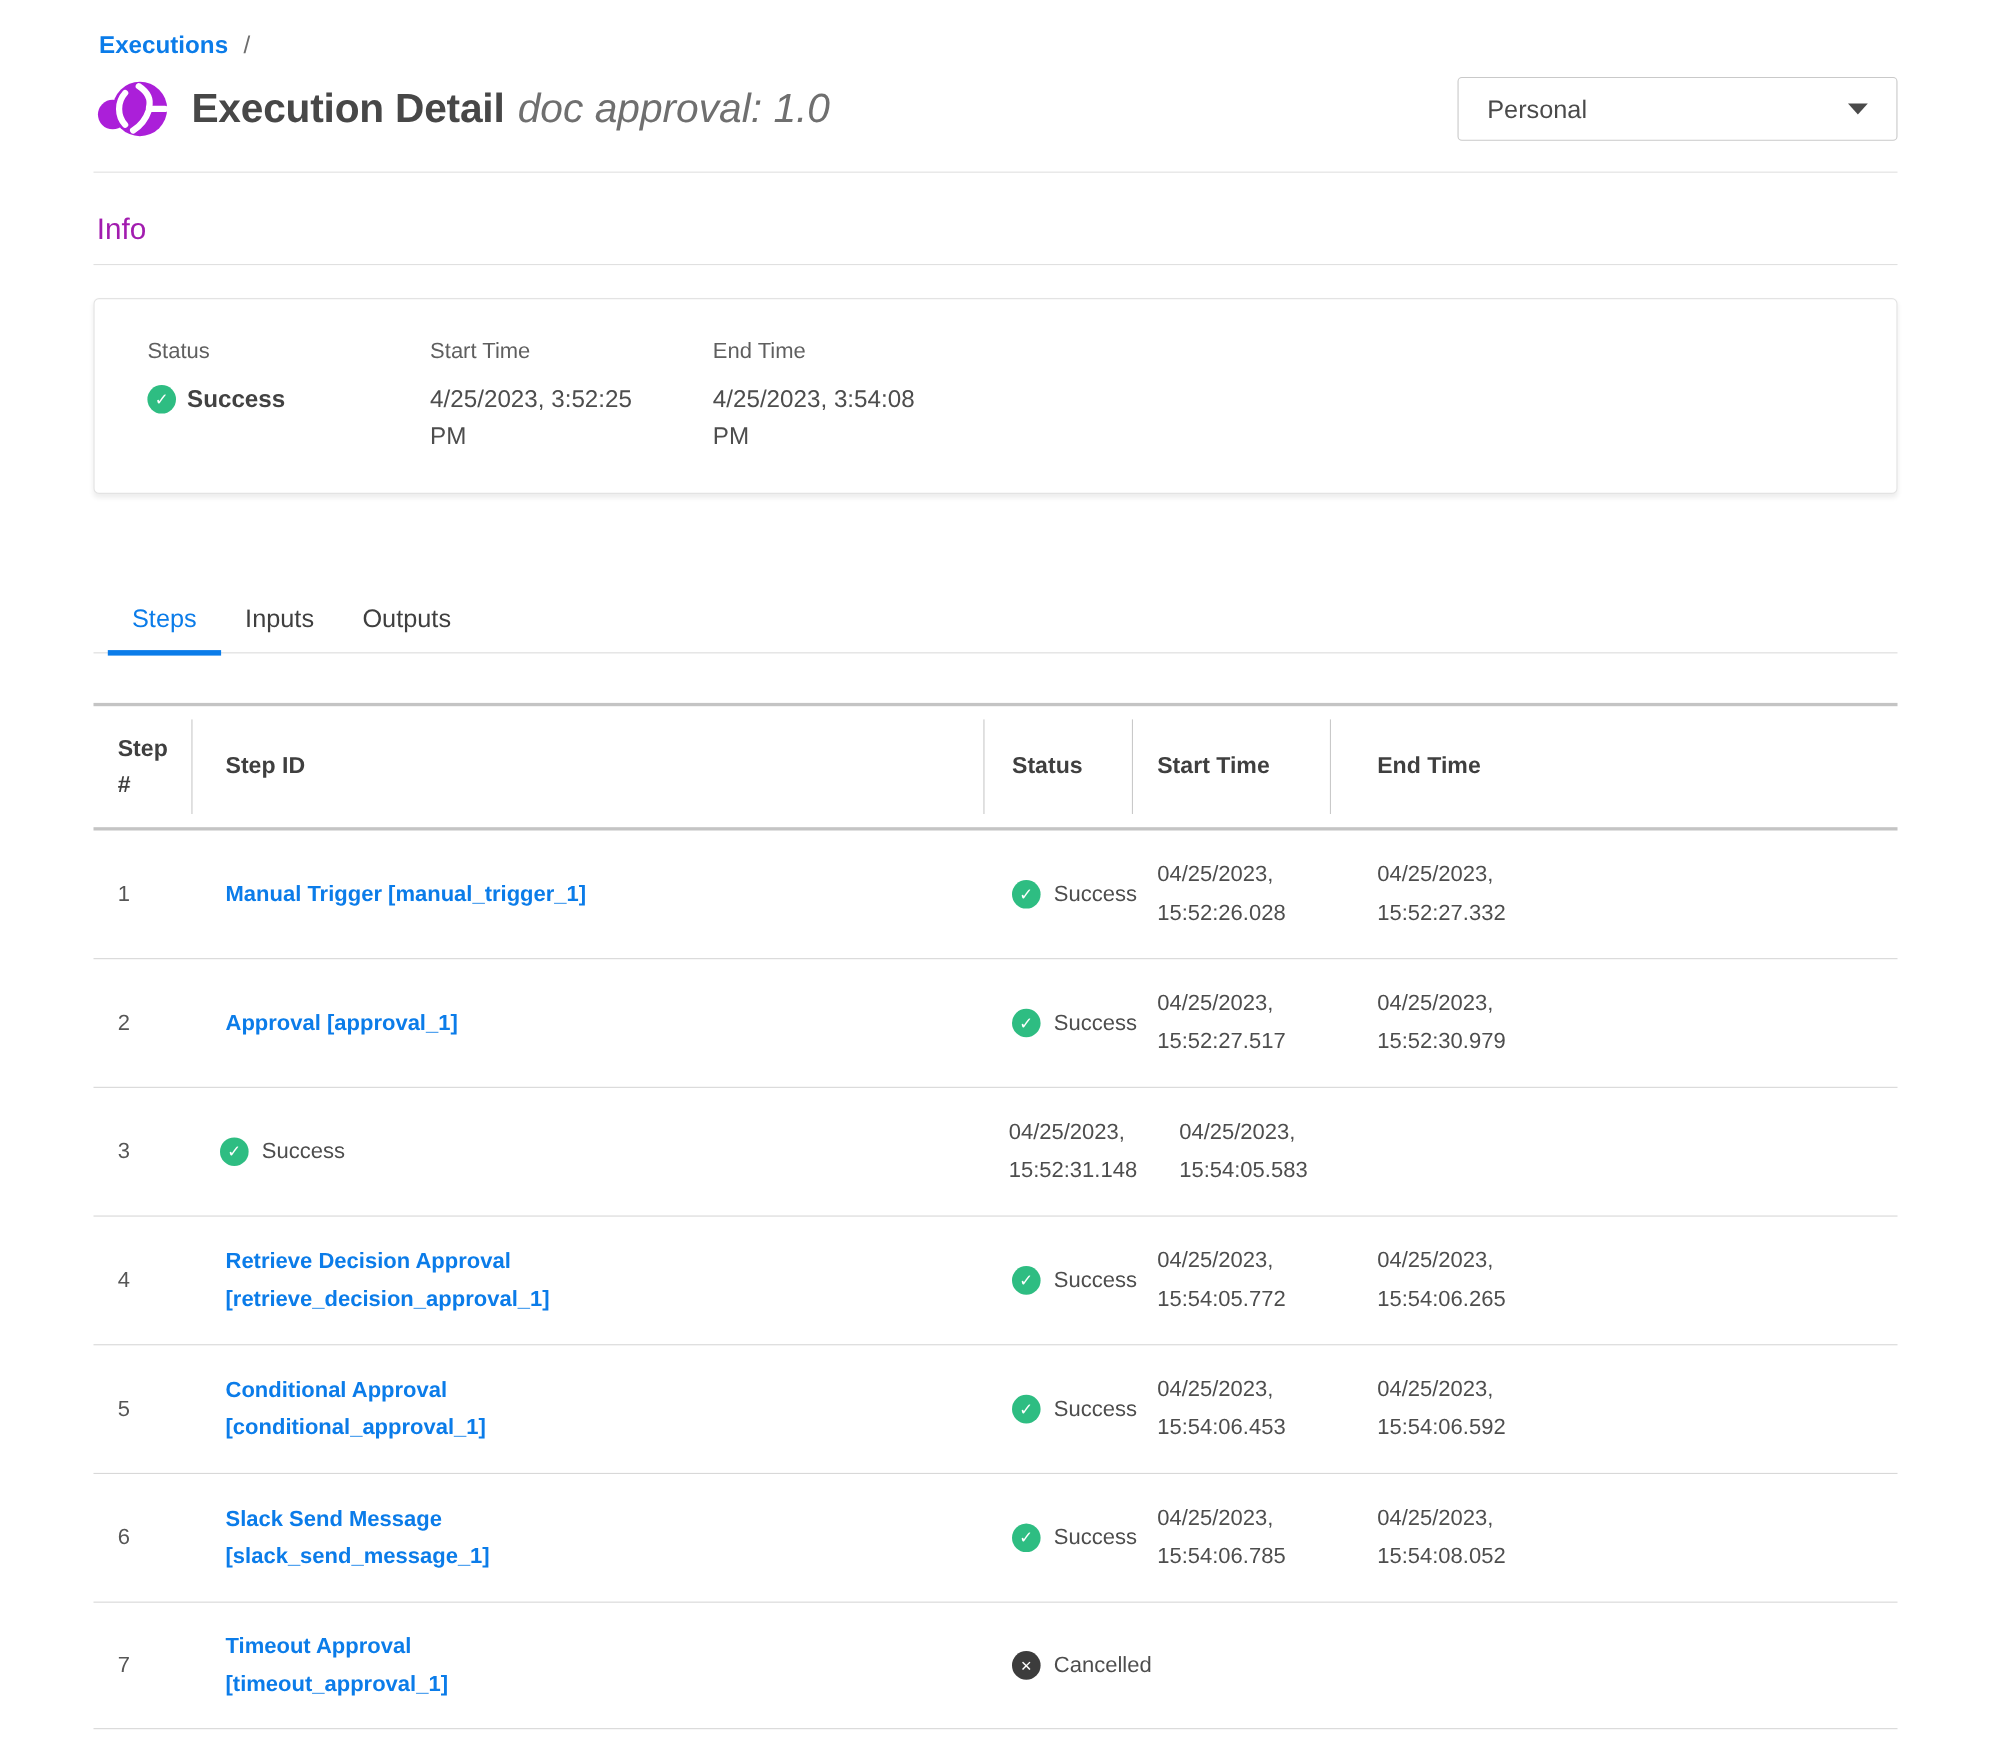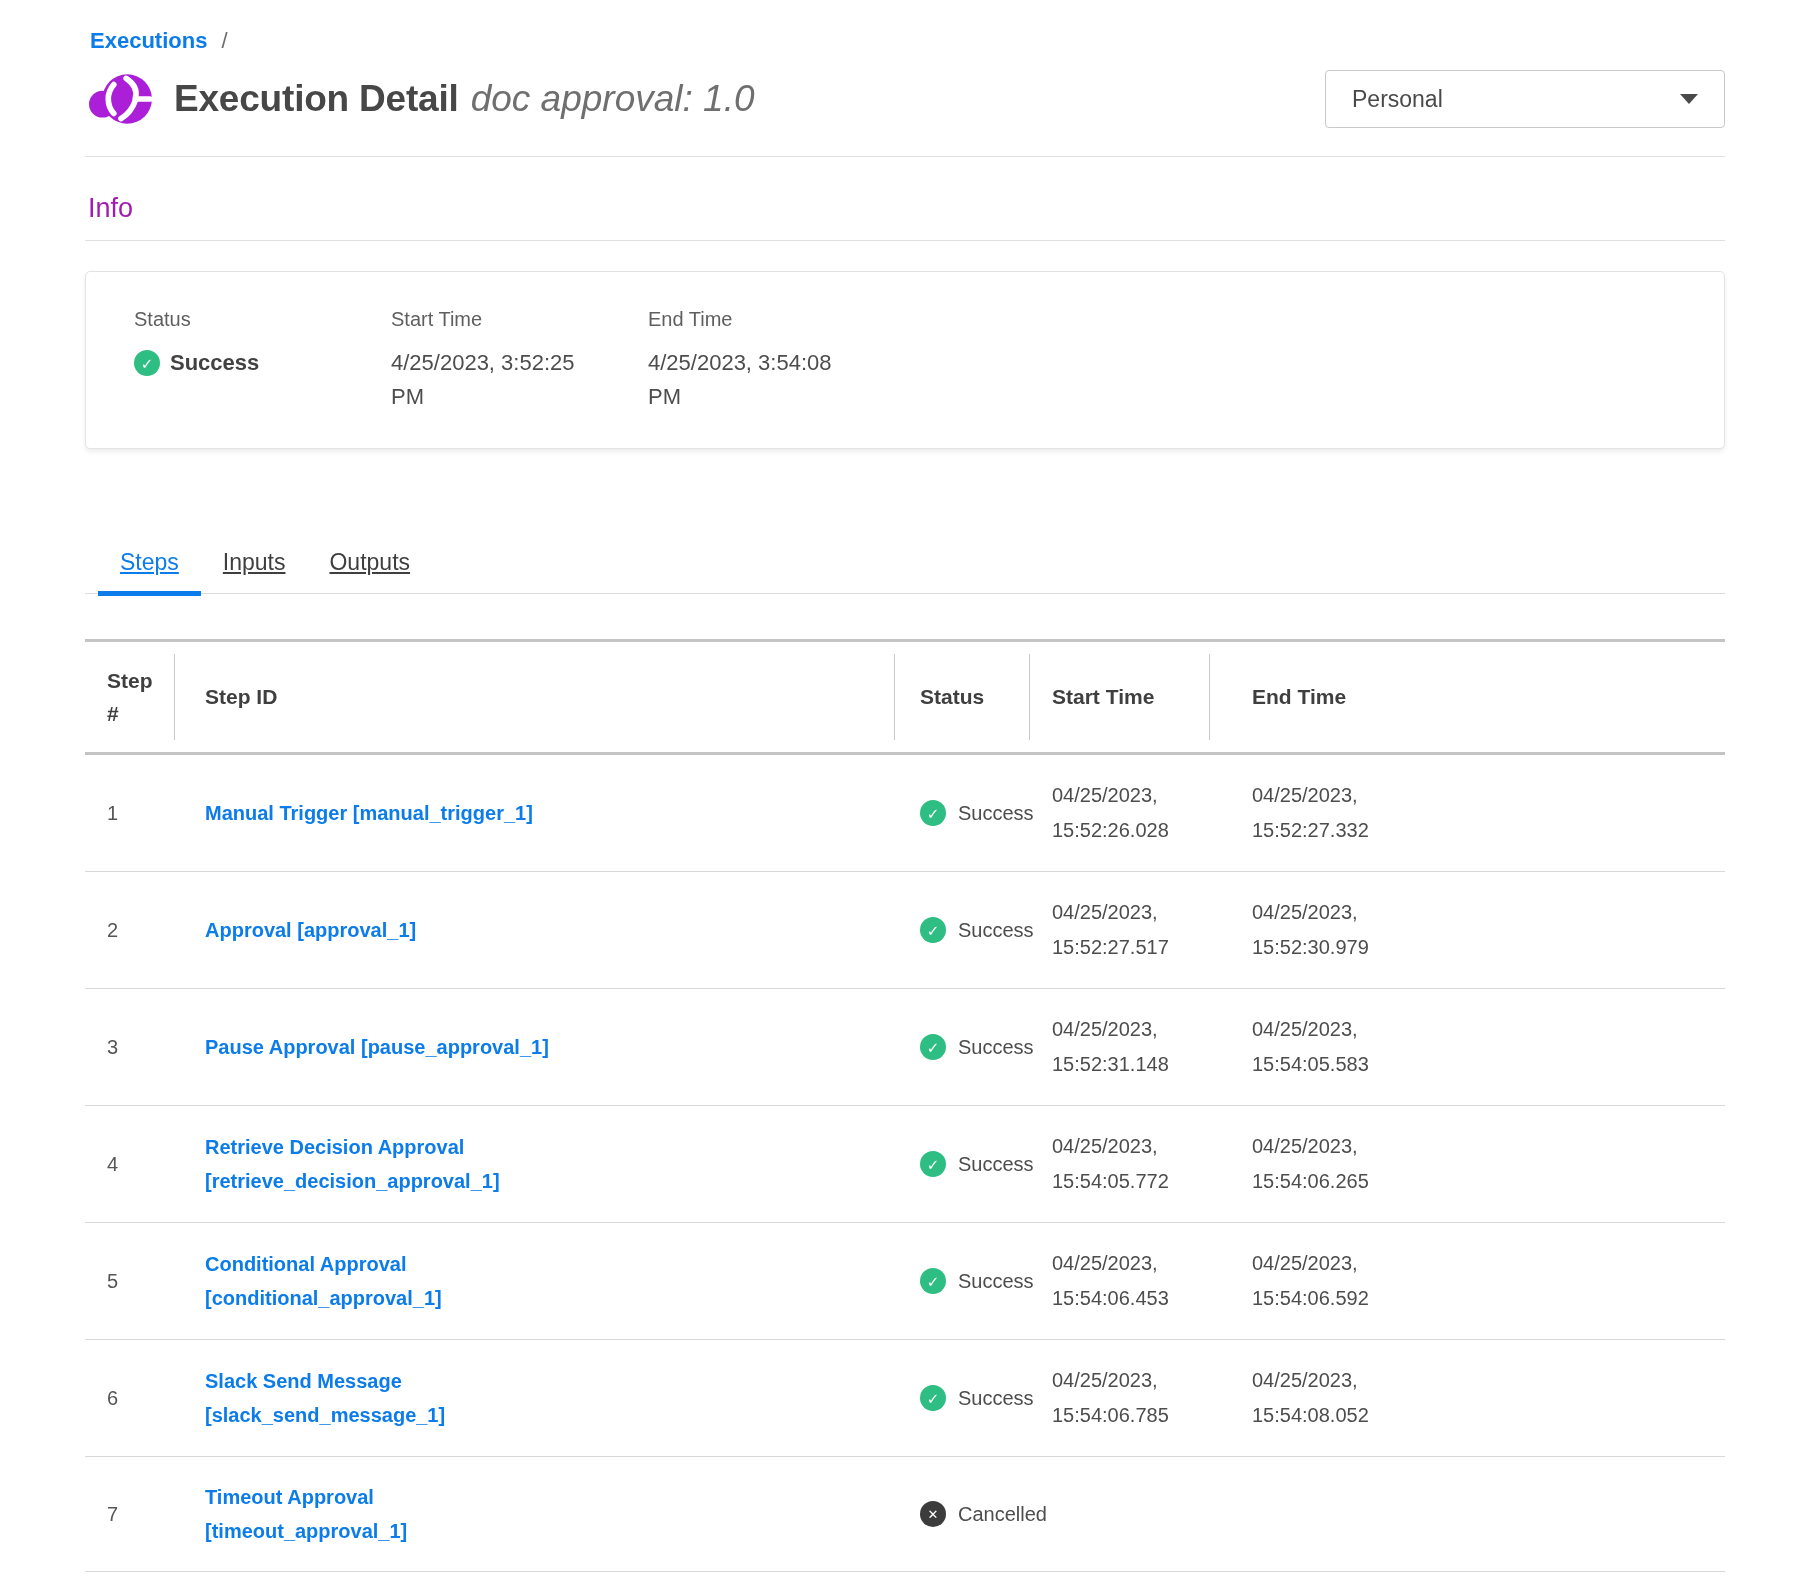--- a/index.html
+++ b/index.html
@@ -66,21 +66,21 @@
     display:inline-flex;align-items:center;justify-content:center;
     width:26px;height:26px;border-radius:50%;flex:0 0 auto;
     color:#fff;font-size:15px;font-weight:700;line-height:1;
   }
   .sicon.ok{background:var(--green);}
   .sicon.cancel{background:var(--cancel);font-size:13px;}
 
   
   .tabs{display:flex;margin-top:100px;border-bottom:1px solid #dcdcdc;padding-left:13px;}
   .tab{
-    font-size:23px;color:#3f3f3f;padding:0 22px 17px 22px;cursor:pointer;position:relative;text-decoration:underline;
+    font-size:23px;color:#3f3f3f;padding:0 22px 17px 22px;cursor:pointer;position:relative;
   }
   .tab.active{color:var(--blue);}
   .tab.active::after{
     content:"";position:absolute;left:0;right:0;bottom:-3px;height:5px;background:var(--blue);
   }
 
   
   .steps-table{margin-top:45px;border-top:3px solid var(--line-thick);border-bottom:3px solid #bdbdbd;}
   .thead,.trow{display:grid;grid-template-columns:90px 720px 135px 180px 1fr;}
   .thead{border-bottom:3px solid var(--line-thick);}
@@ -224,23 +224,20 @@
     <div class="c pad-end">
       <div class="dt">
               <div>04/25/2023,</div>
               <div>15:52:30.979</div>
             </div>
     </div>
   </div>
 
   <div class="trow">
     <div class="c c-num pad-num">3</div>
-    <div class="c c-id pad-id">
-      <a>Pause Approval [pause_approval_1]</a>
-    </div>
     <div class="c c-status pad-status">
       <span class="sicon ok">✓</span>
       <span>Success</span>
     </div>
     <div class="c pad-start">
       <div class="dt">
               <div>04/25/2023,</div>
               <div>15:52:31.148</div>
             </div>
     </div>

